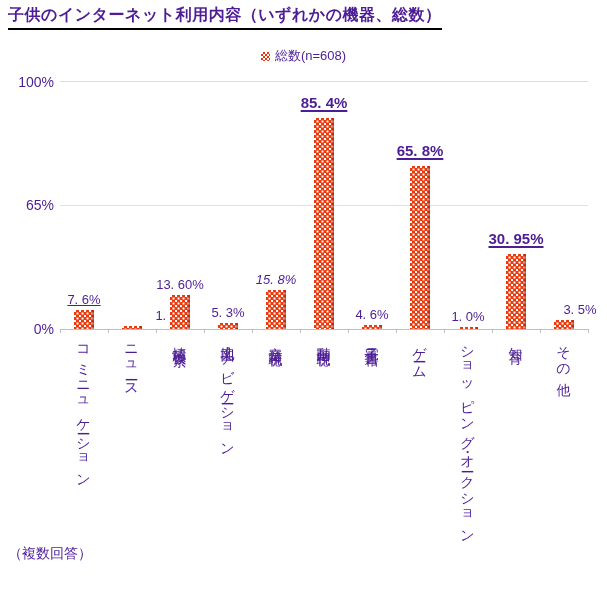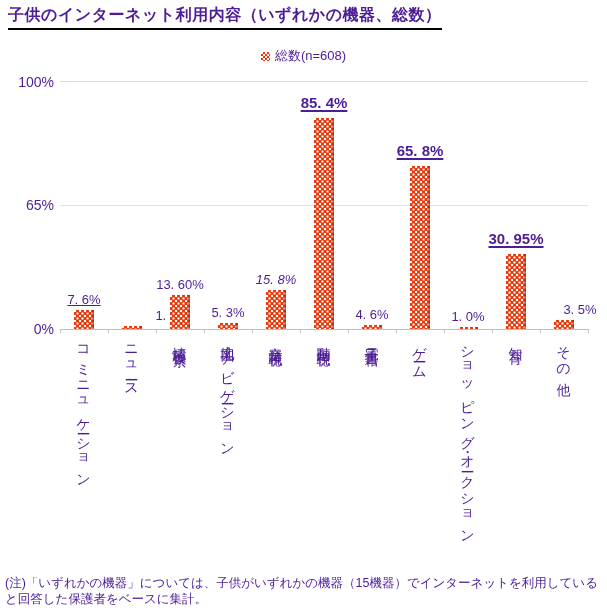--- a/index.html
+++ b/index.html
@@ -194,16 +194,16 @@
       <div class="axis-tick" style="left: 192px;"></div>
       <div class="axis-tick" style="left: 240px;"></div>
       <div class="axis-tick" style="left: 288px;"></div>
       <div class="axis-tick" style="left: 336px;"></div>
       <div class="axis-tick" style="left: 384px;"></div>
       <div class="axis-tick" style="left: 432px;"></div>
       <div class="axis-tick" style="left: 480px;"></div>
       <div class="axis-tick" style="left: 528px;"></div>
     </div>
 
-
-  <div class="footnote">(注)「いずれかの機器」については、子供がいずれかの機器（15機器）でインターネットを利用していると回答した保護者をベースに集計。</div>
+  <div class="multi-answer">（複数回答）</div>
+
 
 </div>
 
 </body></html>

